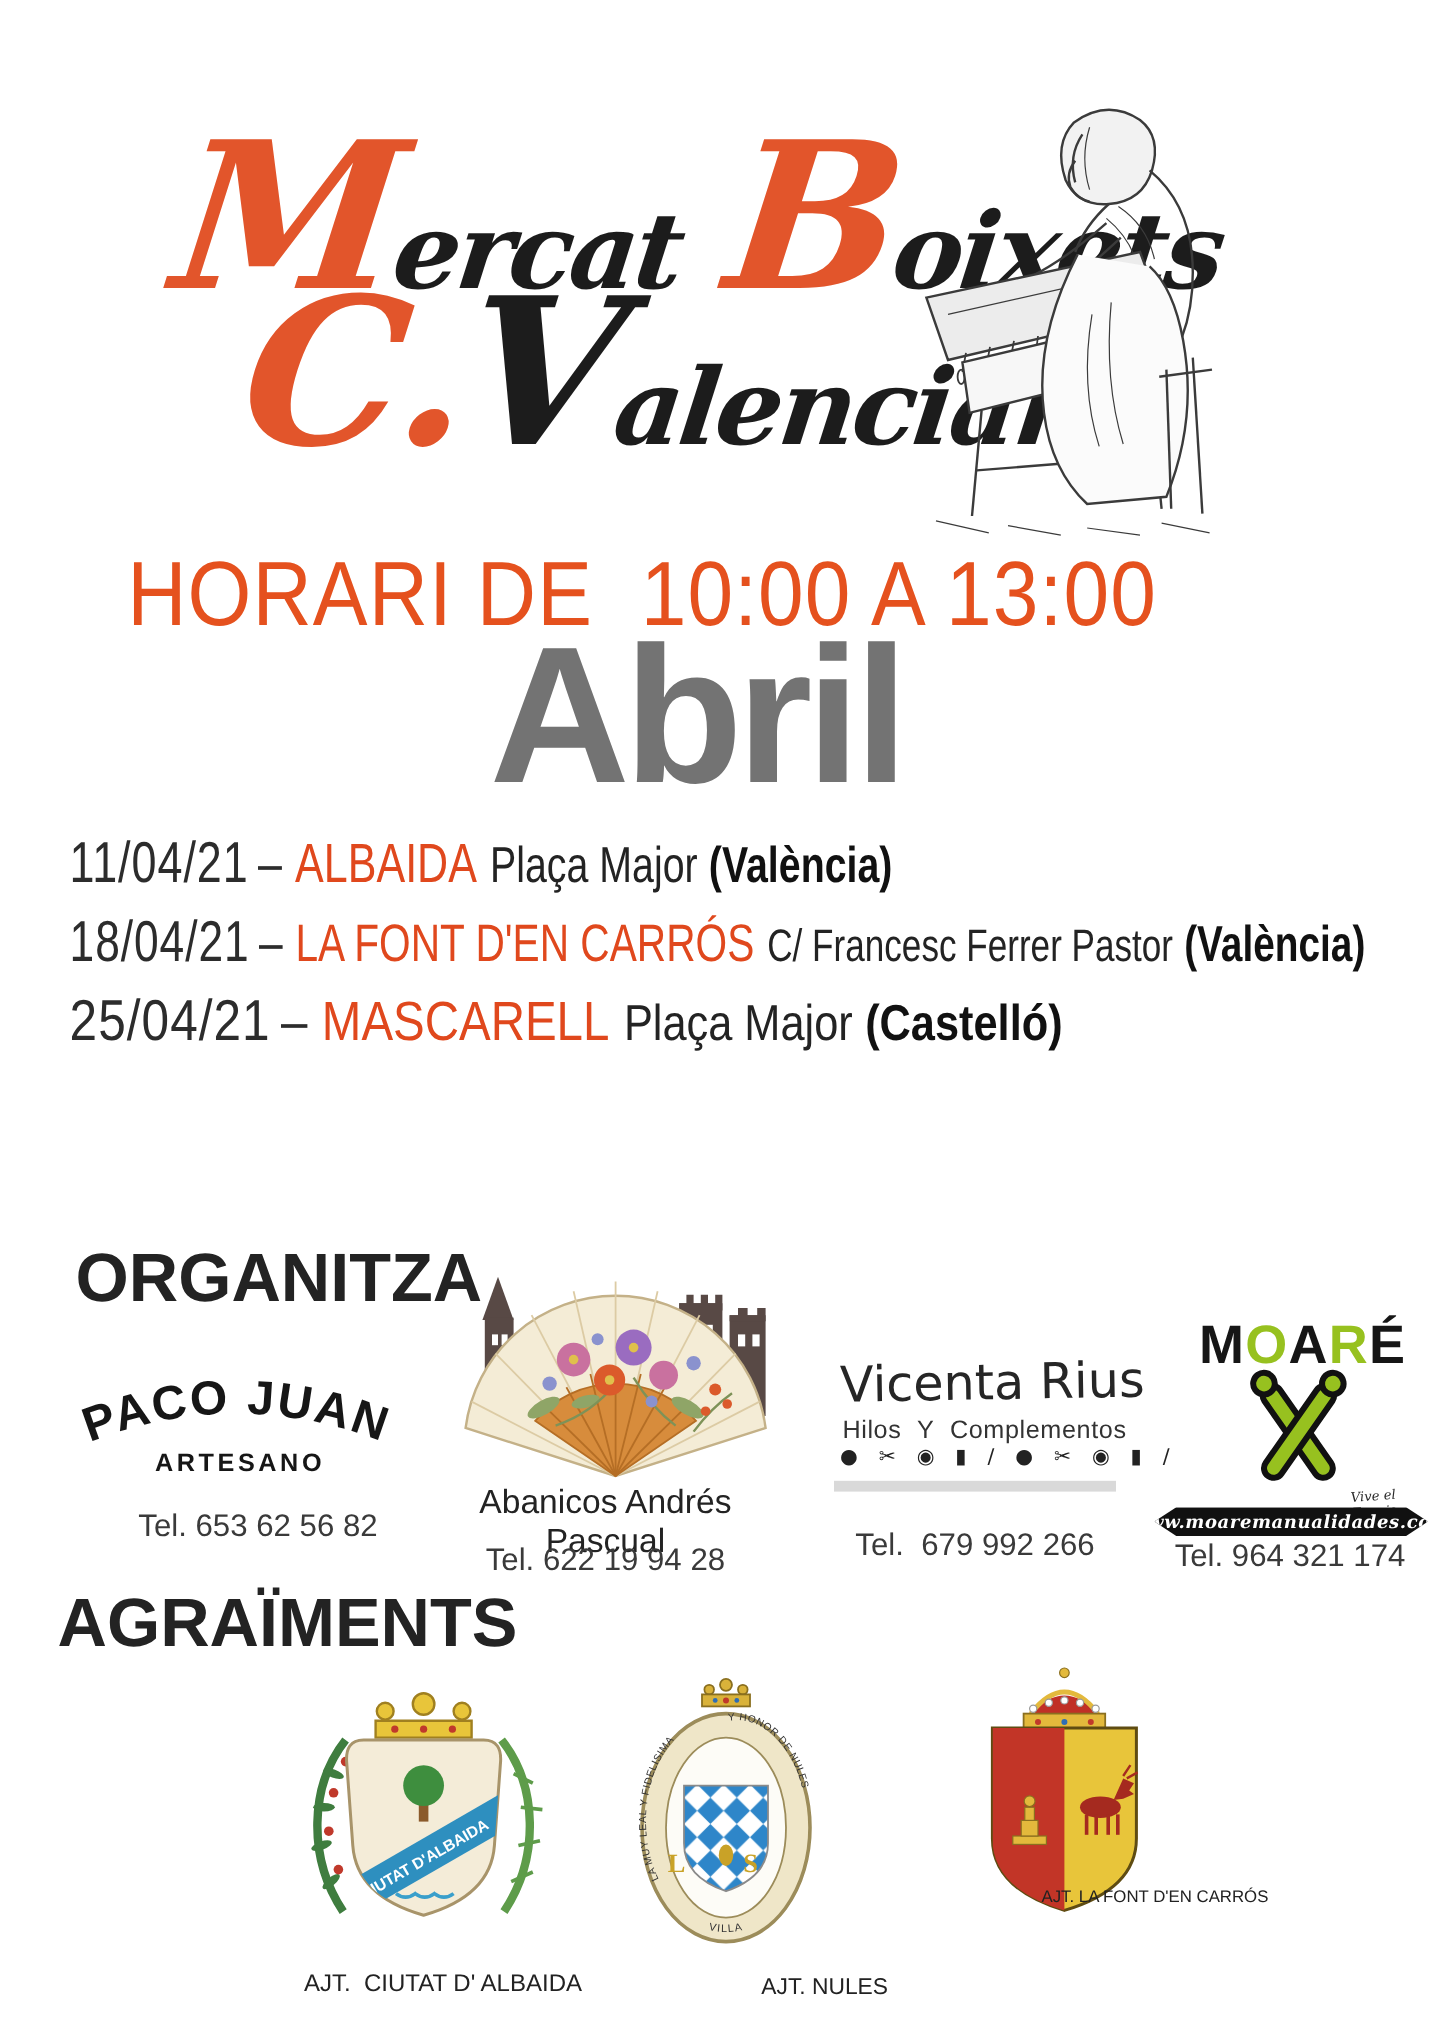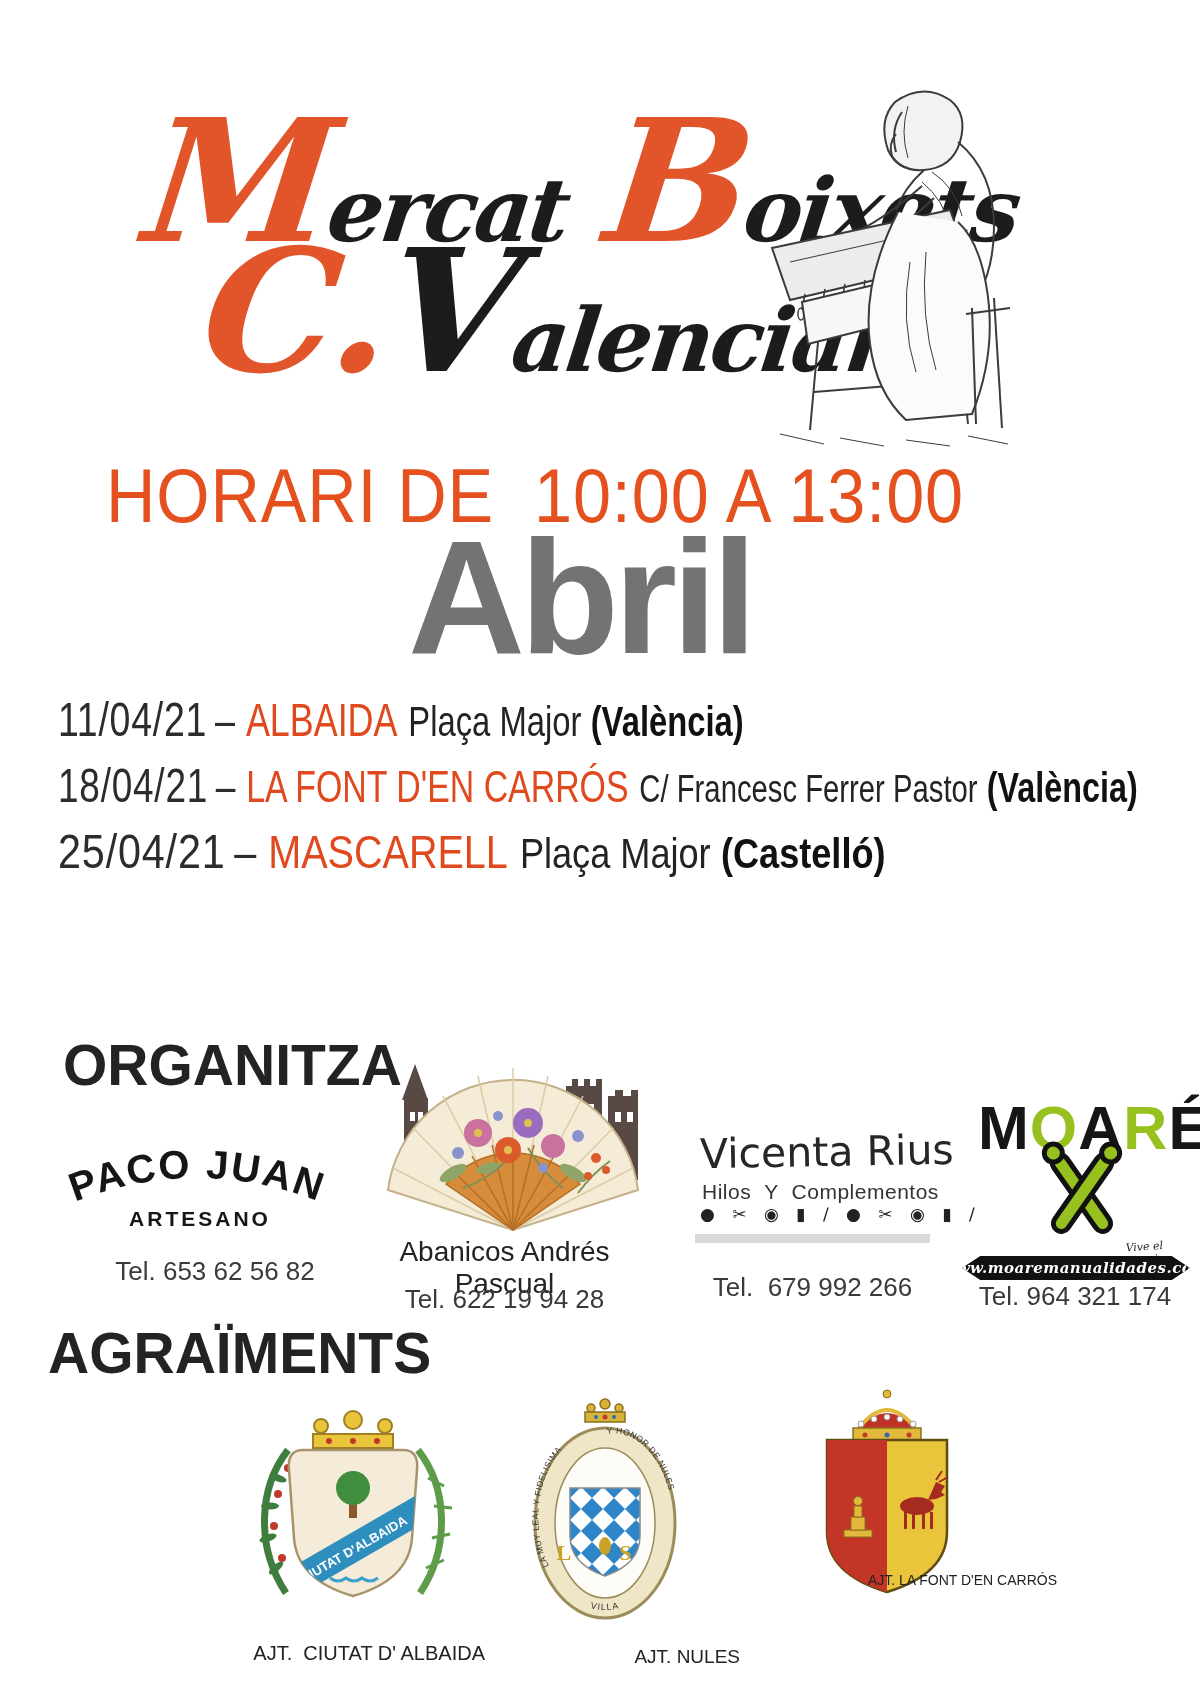--- a/index.html
+++ b/index.html
@@ -59,21 +59,21 @@
 
   .vicenta-name { position:absolute; left:700px; top:1128px; font-size:41px; color:#262626;
                   font-family:"DejaVu Sans", sans-serif; transform:rotate(-1deg); }
   .vicenta-sub  { position:absolute; left:702px; top:1180px; font-size:21px; font-weight:normal;
                   color:#333; word-spacing:7px; letter-spacing:0.5px; }
   .vicenta-icons{ position:absolute; left:700px; top:1204px; font-size:17px; letter-spacing:6px;
                   color:#222; font-family:"DejaVu Sans", sans-serif; }
   .vicenta-bar  { position:absolute; left:695px; top:1234px; width:235px; height:9px; background:#D9D9D9; }
 
   .moare-name { position:absolute; left:978px; top:1098px; width:215px; text-align:center;
-                font-size:61px; font-weight:900; letter-spacing:1px; line-height:1; }
+                font-size:45px; font-weight:900; letter-spacing:1px; line-height:1; }
   .moare-name .g { color:#97C11F; }
   .moare-name .k { color:#161616; }
   .bobbins-svg { position:absolute; left:1018px; top:1140px; }
   .moare-tagline { position:absolute; left:1126px; top:1239px; font-size:11px; font-style:italic;
                    color:#2a2a2a; font-family:"DejaVu Serif", serif; transform:rotate(-4deg); }
   .moare-banner { position:absolute; left:962px; top:1256px; width:228px; height:24px; background:#111;
                   clip-path:polygon(0 50%, 8% 0, 92% 0, 100% 50%, 92% 100%, 8% 100%);
                   display:flex; align-items:center; justify-content:center; }
   .moare-banner span { color:#fff; font-size:15px; font-style:italic; font-weight:bold;
                        font-family:"DejaVu Serif", serif; letter-spacing:0.5px; }

